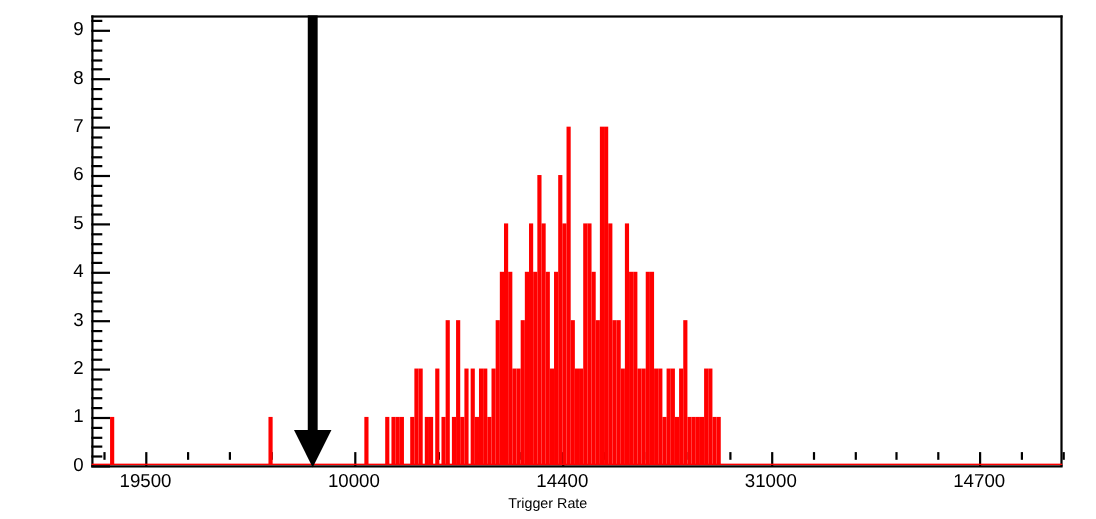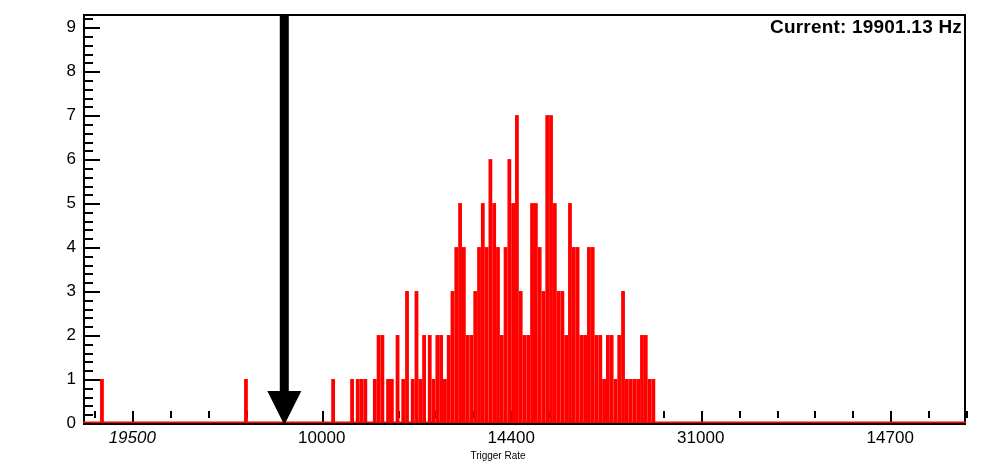--- a/index.html
+++ b/index.html
@@ -15,21 +15,21 @@
   
   #title{position:absolute;right:34px;top:16px;font-size:19px;font-weight:bold;
          color:#000;letter-spacing:0.2px;white-space:nowrap;}
 
   
   .ylab{position:absolute;right:0;width:30px;text-align:right;font-size:17px;color:#000;
         transform:translateY(-50%);}
   #ylabels{position:absolute;left:44px;top:0;width:32px;height:472px;}
   .xlab{position:absolute;top:428px;font-size:17px;color:#000;transform:translateX(-50%);
         white-space:nowrap;}
-  #xtitle{position:absolute;top:450px;left:0;width:996px;text-align:center;font-size:10px;color:#000;}
+  #xtitle{position:absolute;top:450px;left:0;width:996px;text-align:center;font-size:13px;color:#000;}
 
   
   .ytick{position:absolute;left:83px;height:2px;background:#000;}
   .ytick.major{width:17px;}
   .ytick.minor{width:10px;}
   .xtick{position:absolute;top:411px;width:2px;background:#000;}
   .xtick.major{height:13px;}
   .xtick.minor{height:7px;}
 
   
@@ -40,21 +40,20 @@
   #marker{position:absolute;left:0;top:0;width:996px;height:472px;pointer-events:none;}
 </style>
 </head>
 <body>
 
 <div id="root">
 
   <div id="frame"></div>
   <div id="baseline"></div>
 
-  <div id="title">Current: 19901.13 Hz</div>
 
   <div id="ylabels">
       <div class="ylab" style="top: 423px;">0</div>
       <div class="ylab" style="top: 379.022px;">1</div>
       <div class="ylab" style="top: 335.043px;">2</div>
       <div class="ylab" style="top: 291.065px;">3</div>
       <div class="ylab" style="top: 247.086px;">4</div>
       <div class="ylab" style="top: 203.108px;">5</div>
       <div class="ylab" style="top: 159.129px;">6</div>
       <div class="ylab" style="top: 115.151px;">7</div>
@@ -105,21 +104,21 @@
       <div class="ytick minor" style="top: 88.7634px;"></div>
       <div class="ytick minor" style="top: 79.9677px;"></div>
       <div class="ytick minor" style="top: 62.3763px;"></div>
       <div class="ytick minor" style="top: 53.5806px;"></div>
       <div class="ytick minor" style="top: 44.7849px;"></div>
       <div class="ytick minor" style="top: 35.9892px;"></div>
       <div class="ytick minor" style="top: 18.3978px;"></div>
     </div>
 
   <div id="xlabels">
-      <div class="xlab" style="left: 132.266px; font-style: italic;">19500</div>
+      <div class="xlab" style="left: 132.266px;">19500</div>
       <div class="xlab" style="left: 321.751px;">10000</div>
       <div class="xlab" style="left: 511.236px;">14400</div>
       <div class="xlab" style="left: 700.721px;">31000</div>
       <div class="xlab" style="left: 890.206px;">14700</div>
     </div>
   <div id="xticks">
       <div class="xtick major" style="left: 132.266px;"></div>
       <div class="xtick major" style="left: 321.751px;"></div>
       <div class="xtick major" style="left: 511.236px;"></div>
       <div class="xtick major" style="left: 700.721px;"></div>

